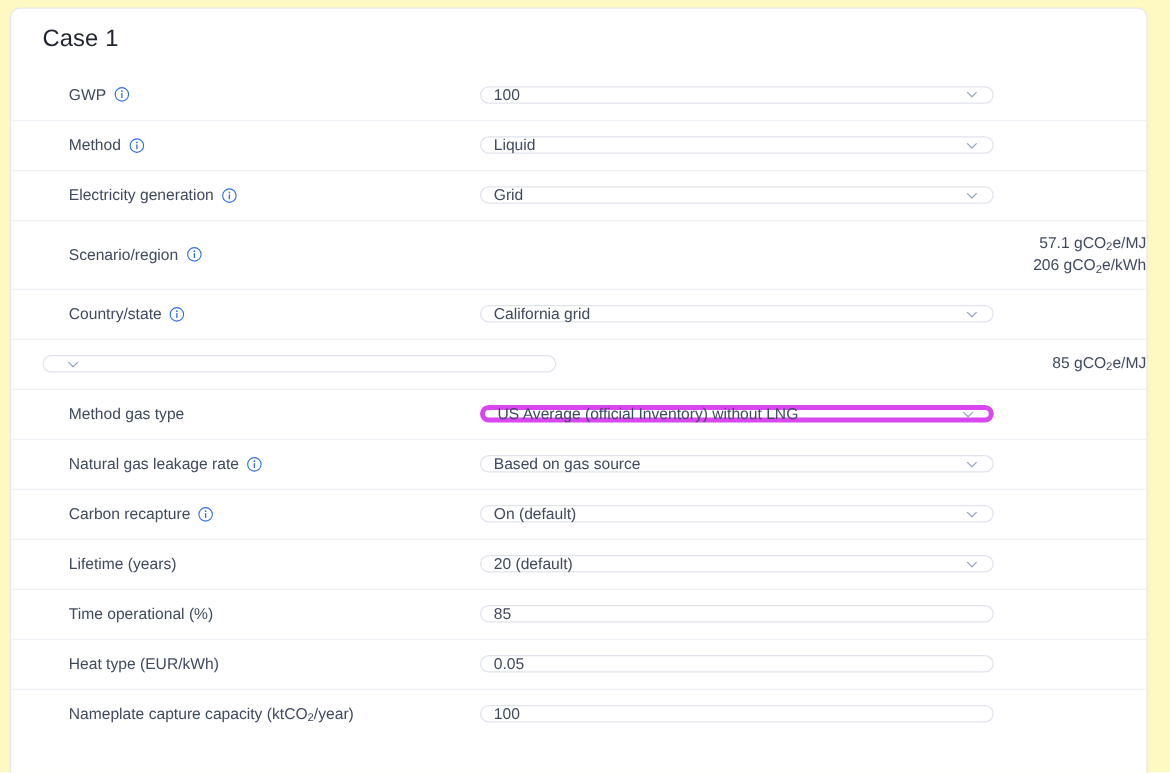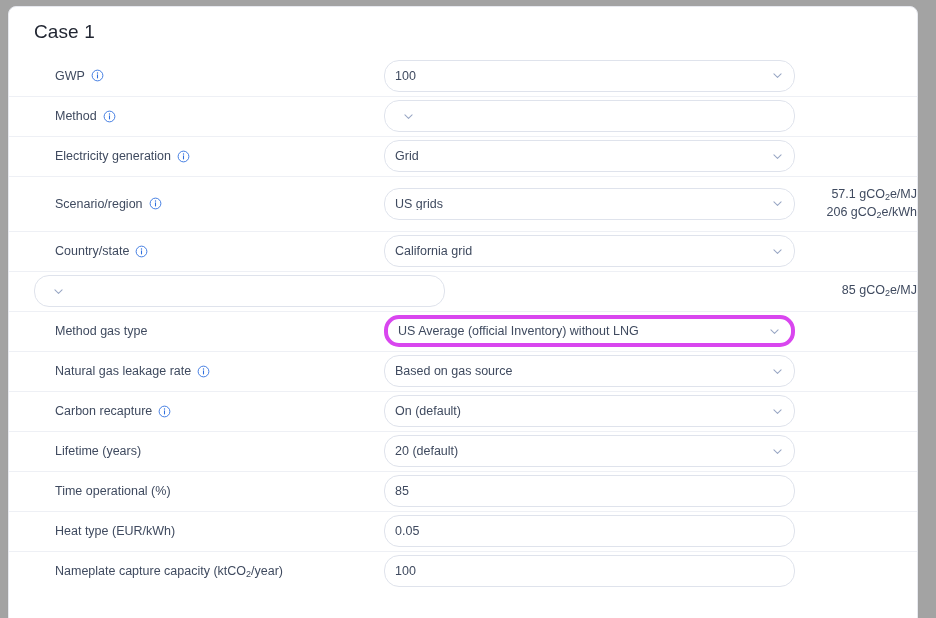--- a/index.html
+++ b/index.html
@@ -7,21 +7,21 @@
     margin: 0; padding: 0;
     width: 936px; height: 618px;
     background: #ffffff;
     font-family: "Liberation Sans", sans-serif;
     overflow: hidden;
   }
   #app {
     position: relative;
     width: 936px;
     height: 618px;
-    background: #a3a3a3;
+    background: #fef9c3;
   }
 
   .card {
     position: absolute;
     left: 8px;
     top: 6px;
     width: 910px;
     min-height: 660px;
     background: #ffffff;
     border: 1px solid #e7e9ef;
@@ -84,21 +84,21 @@
   .field-wrap {
     flex: 0 0 411px;
     width: 411px;
     display: flex;
     align-items: center;
   }
 
   .field {
     position: relative;
     width: 411px;
-    height: 32px;
+    height: 14px;
     border: 1px solid #dfe3ec;
     border-radius: 15px;
     background: #ffffff;
     display: flex;
     align-items: center;
     padding: 0 10px;
     font-size: 12.5px;
     color: #3f4a5f;
   }
   .field.focused {
@@ -175,20 +175,21 @@
             <span class="info-icon">
               <svg width="13" height="13" viewBox="0 0 16 16" fill="none">
                 <circle cx="8" cy="8" r="6.6" stroke="#2f6fde" stroke-width="1.1"></circle>
                 <circle cx="8" cy="4.9" r="0.85" fill="#2f6fde"></circle>
                 <rect x="7.35" y="6.6" width="1.3" height="5.0" rx="0.55" fill="#2f6fde"></rect>
               </svg>
             </span>
           </div>
           <div class="field-wrap">
             <div class="field">
+              <span class="field-text">Liquid</span>
               <span class="chevron">
                 <svg width="13" height="13" viewBox="0 0 16 16" fill="none">
                   <path d="M3.6 6 L8 10.4 L12.4 6" stroke="#98a6c4" stroke-width="1.25" stroke-linecap="round" stroke-linejoin="round"></path>
                 </svg>
               </span>
             </div>
           </div>
           <div class="aside"></div>
         </div>
         <div class="row">
@@ -217,30 +218,20 @@
         <div class="row tall">
           <div class="row-label">
             <span>Scenario/region</span>
             <span class="info-icon">
               <svg width="13" height="13" viewBox="0 0 16 16" fill="none">
                 <circle cx="8" cy="8" r="6.6" stroke="#2f6fde" stroke-width="1.1"></circle>
                 <circle cx="8" cy="4.9" r="0.85" fill="#2f6fde"></circle>
                 <rect x="7.35" y="6.6" width="1.3" height="5.0" rx="0.55" fill="#2f6fde"></rect>
               </svg>
             </span>
-          </div>
-          <div class="field-wrap">
-            <div class="field">
-              <span class="field-text">US grids</span>
-              <span class="chevron">
-                <svg width="13" height="13" viewBox="0 0 16 16" fill="none">
-                  <path d="M3.6 6 L8 10.4 L12.4 6" stroke="#98a6c4" stroke-width="1.25" stroke-linecap="round" stroke-linejoin="round"></path>
-                </svg>
-              </span>
-            </div>
           </div>
           <div class="aside">
             <span class="aline">57.1 gCO<sub>2</sub>e/MJ</span>
             <span class="aline">206 gCO<sub>2</sub>e/kWh</span>
           </div>
         </div>
         <div class="row">
           <div class="row-label">
             <span>Country/state</span>
             <span class="info-icon">

